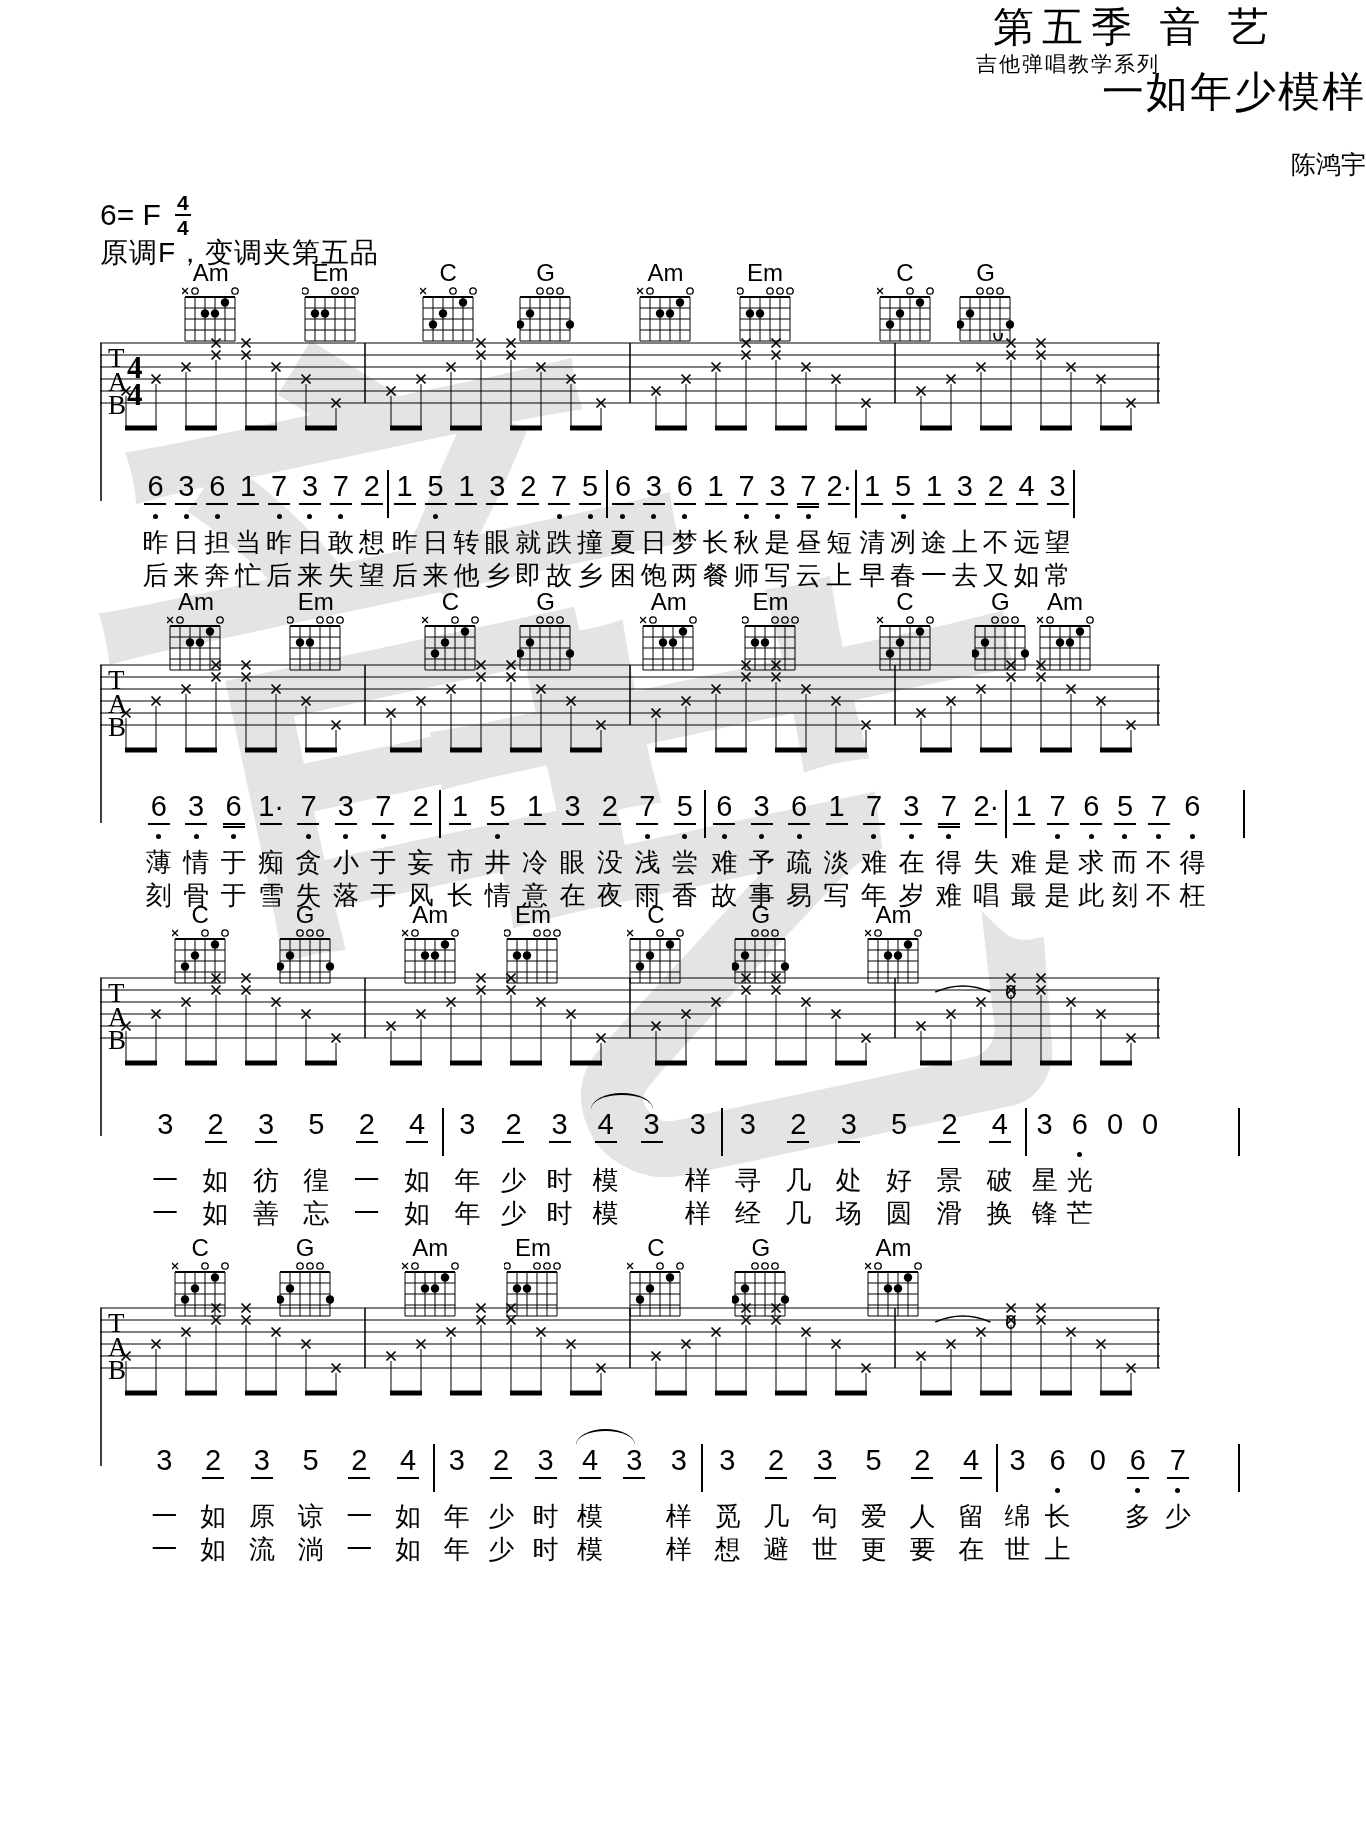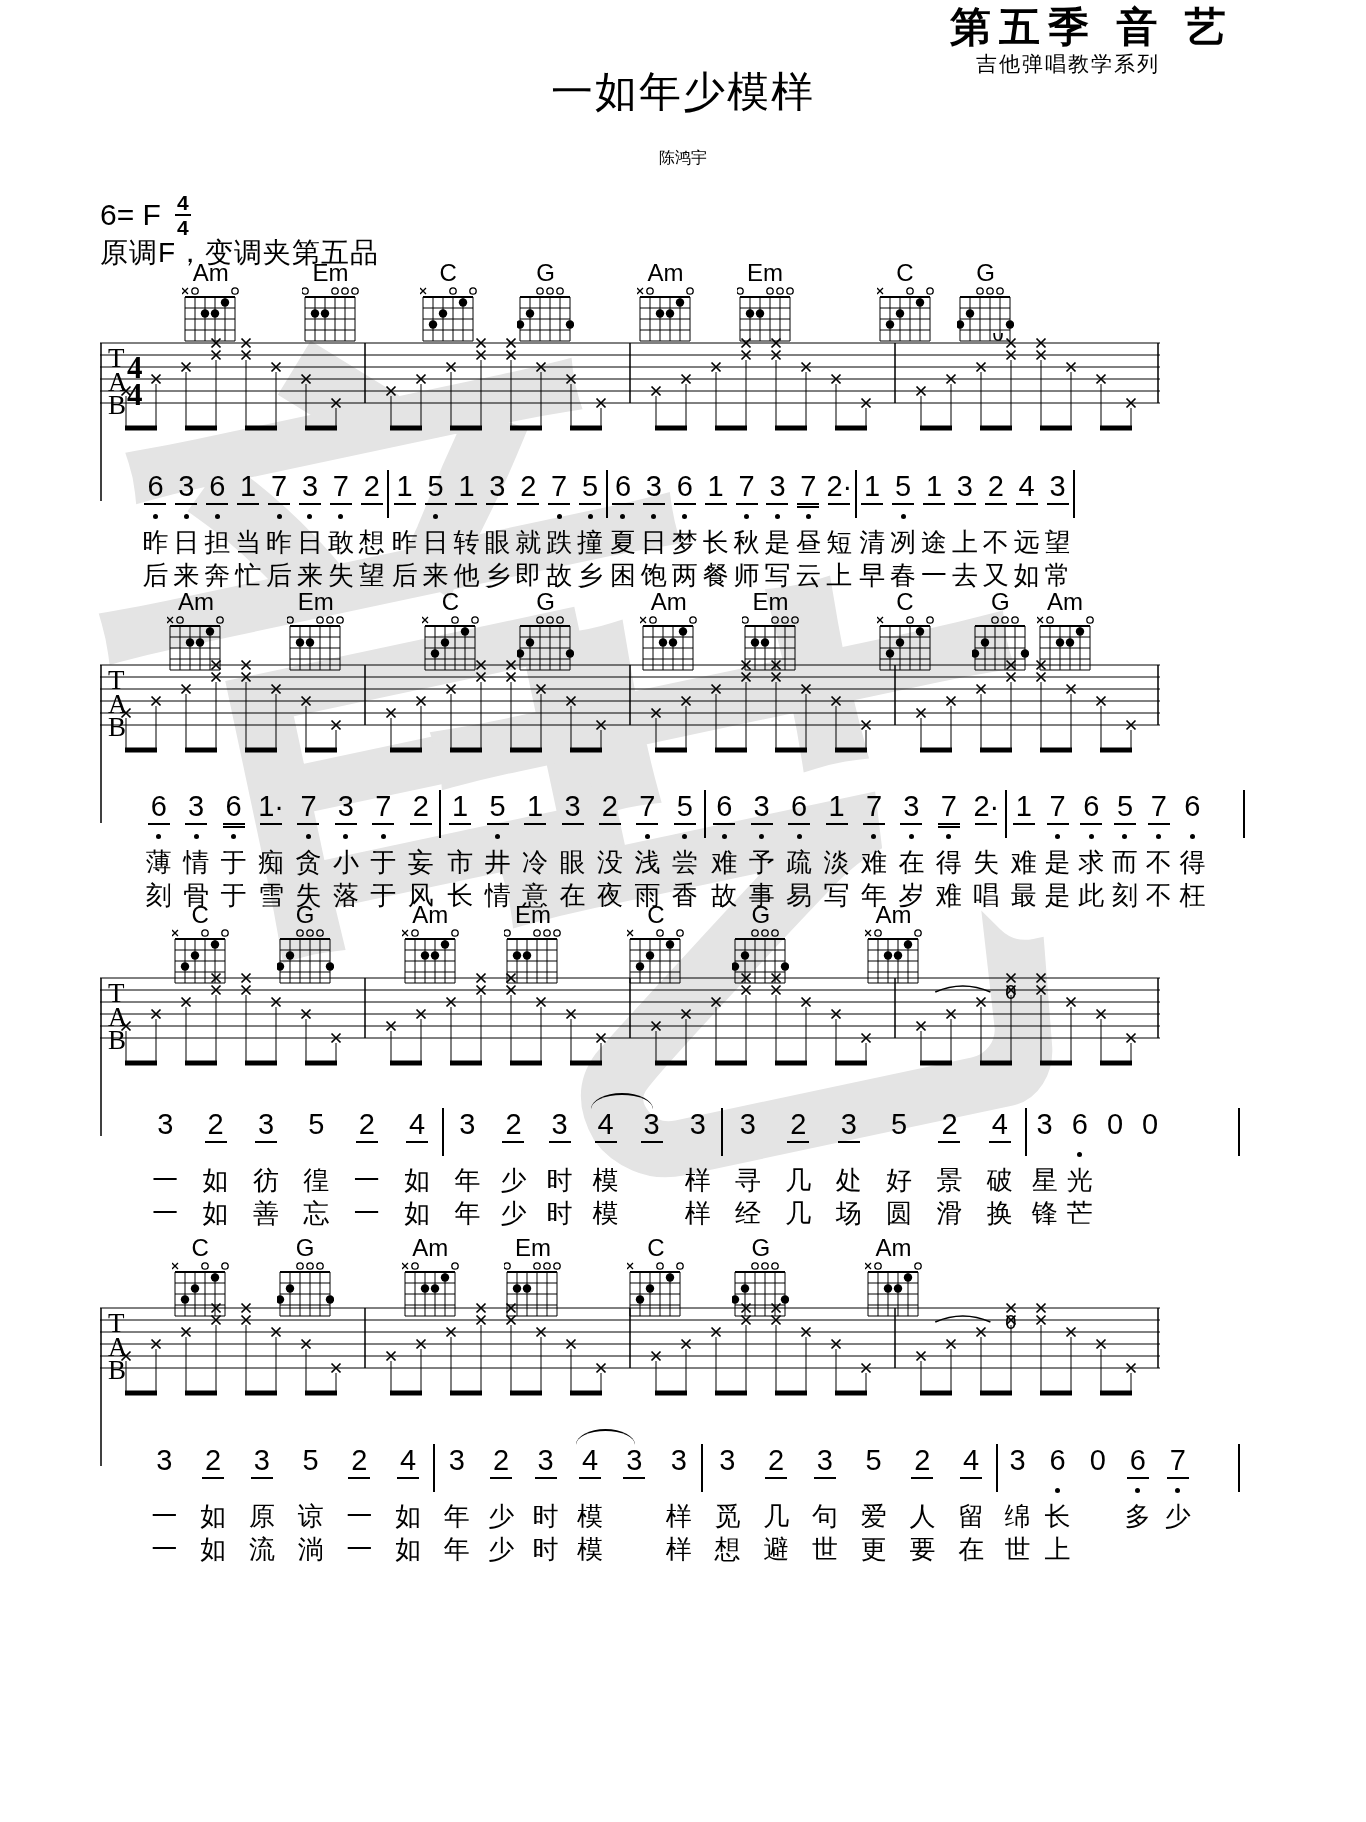--- a/index.html
+++ b/index.html
@@ -1,25 +1,25 @@
 <!DOCTYPE html>
 <html><head>
 <meta charset="utf-8">
 <style>
   html,body{margin:0;padding:0;background:#fff}
   .page{position:relative;width:1366px;height:1822px;background:#fff;overflow:hidden;
         font-family:"Liberation Sans",sans-serif;color:#000}
   .wm{position:absolute;color:#e4e4e4;font-weight:bold;line-height:1;transform:rotate(-12deg);
       z-index:0;user-select:none;font-family:"Liberation Sans",sans-serif}
-  .hdr-series{position:absolute;top:0px;left:950px;font-size:41px;font-weight:bold;
+  .hdr-series{position:absolute;top:0px;left:993px;font-size:41px;font-weight:normal;
               letter-spacing:8px;white-space:nowrap}
   .hdr-sub{position:absolute;top:50px;left:976px;font-size:21px;letter-spacing:2px;white-space:nowrap}
-  .song-title{position:absolute;top:64px;left:0;width:100%;text-align:center;font-size:42px;letter-spacing:2px}
+  .song-title{position:absolute;top:64px;left:0;width:100%;text-align:right;font-size:42px;letter-spacing:2px}
   .episode{position:absolute;top:114px;left:0;width:100%;text-align:center;font-size:28px}
-  .artist{position:absolute;top:148px;left:0;width:100%;text-align:center;font-size:16px}
+  .artist{position:absolute;top:148px;left:0;width:100%;text-align:right;font-size:25px}
   .keyline{position:absolute;top:192px;left:100px;font-size:30px;display:flex;align-items:center}
   .timesig{display:inline-flex;flex-direction:column;align-items:center;font-size:21px;font-weight:bold;
            line-height:1;margin-left:14px}
   .timesig .tsbar{width:16px;height:2px;background:#000;margin:1px 0}
   .capo{position:absolute;top:234px;left:100px;font-size:28px;letter-spacing:1px}
   .chord{position:absolute;width:57px;text-align:center}
   .clabel{font-size:24px;height:21px;line-height:19px}
   .staff{position:absolute;left:100px}
   .jp{position:absolute;display:flex;align-items:flex-start}
   .measure{position:relative;display:flex;flex-direction:column;min-width:0}

